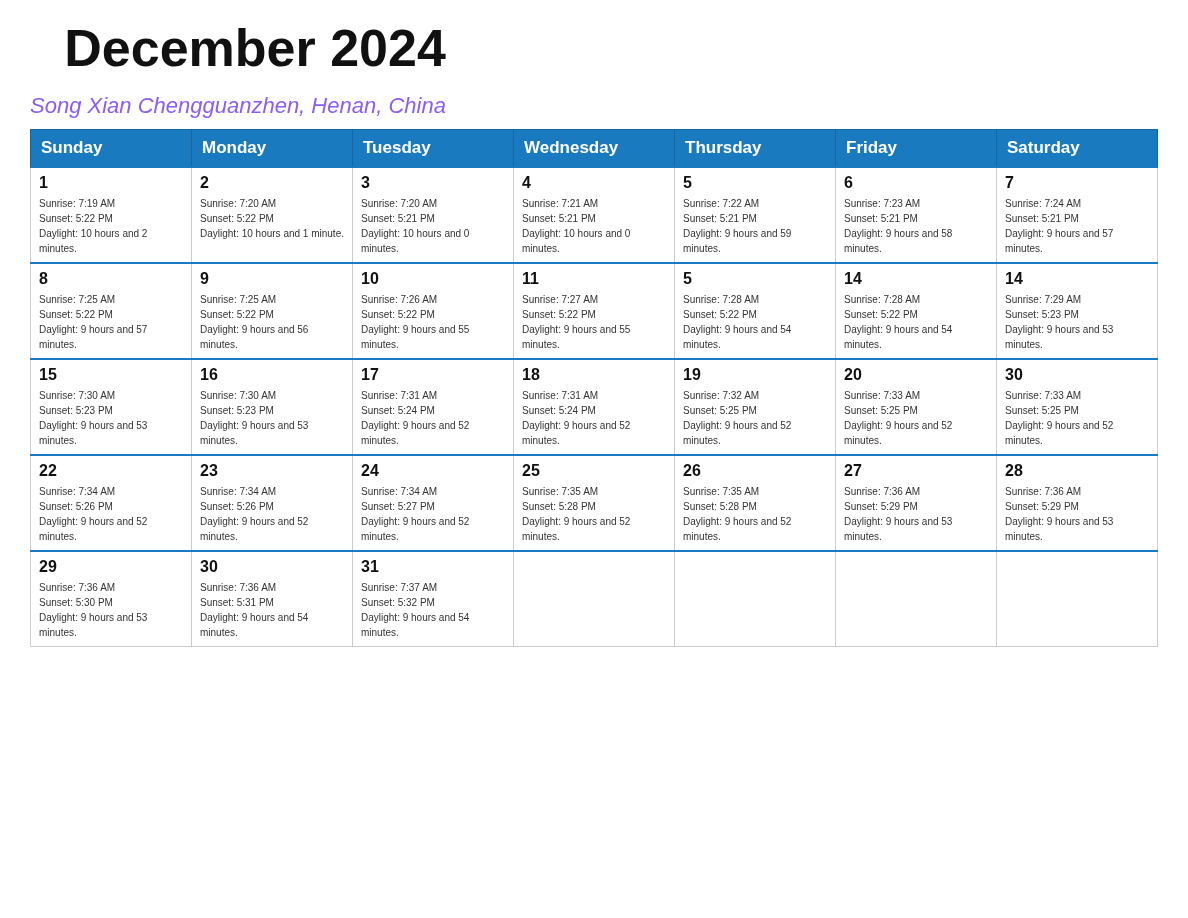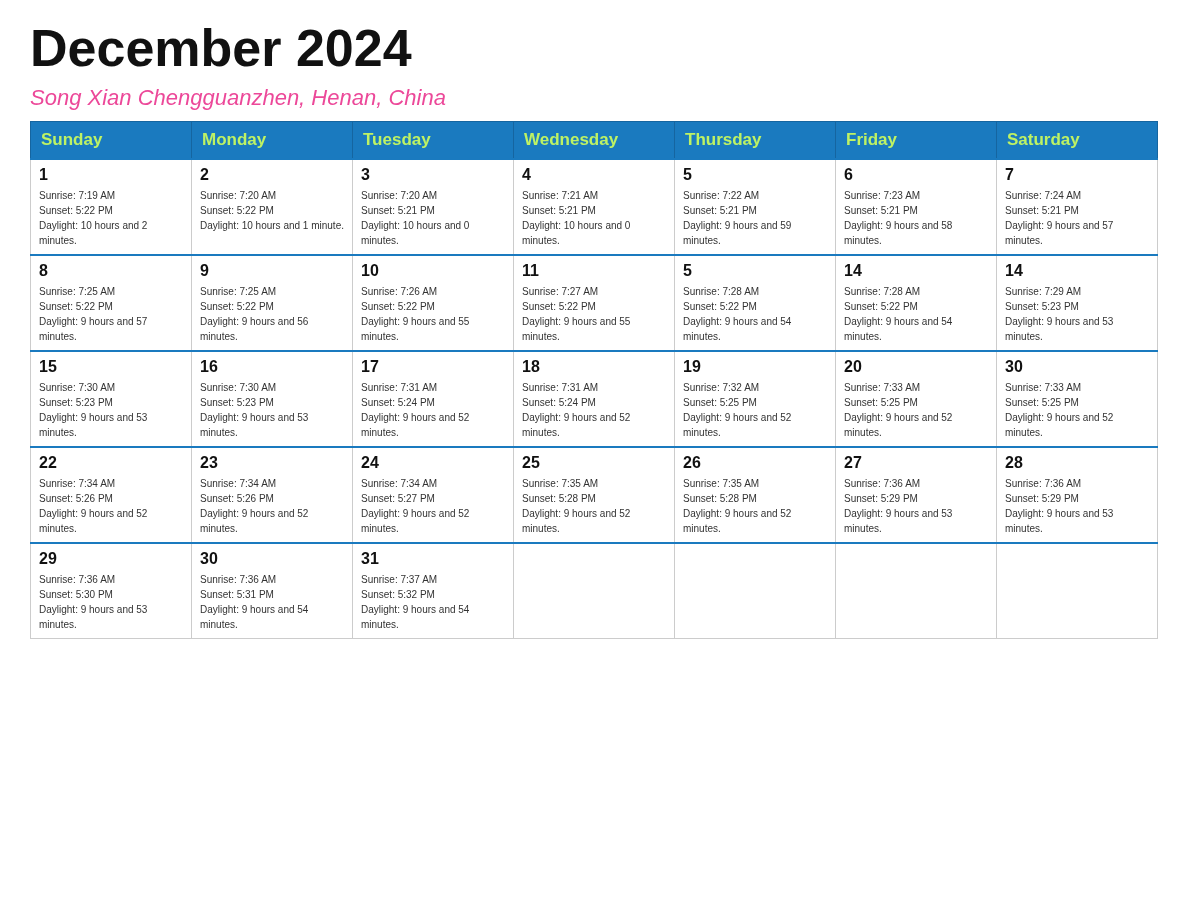--- a/index.html
+++ b/index.html
@@ -41,42 +41,42 @@
       vertical-align: middle;
     }
     .logo-bottom {
       color: #1a7abf;
       font-size: 28px;
       font-weight: bold;
       margin-left: 52px;
       margin-top: -4px;
     }
     .title-area {
-      text-align: left;
+      text-align: right;
     }
     .month-title {
       font-size: 52px;
       font-weight: bold;
       color: #111;
       line-height: 1.1;
     }
     .subtitle {
       font-size: 22px;
-      color: #ec4899;
+      color: #8b5cf6;
       font-style: italic;
-      margin-top: 8px;
+      margin-top: 16px;
     }
     .calendar {
       width: 100%;
       border-collapse: collapse;
       margin-top: 10px;
     }
     .calendar thead tr th {
       background-color: #1a7abf;
-      color: #bef264;
+      color: #ffffff;
       font-size: 17px;
       font-weight: bold;
       padding: 8px 10px;
       text-align: left;
       border: 1px solid #1565a0;
     }
     .calendar tbody tr td {
       vertical-align: top;
       border: 1px solid #ccc;
       padding: 6px 8px;

